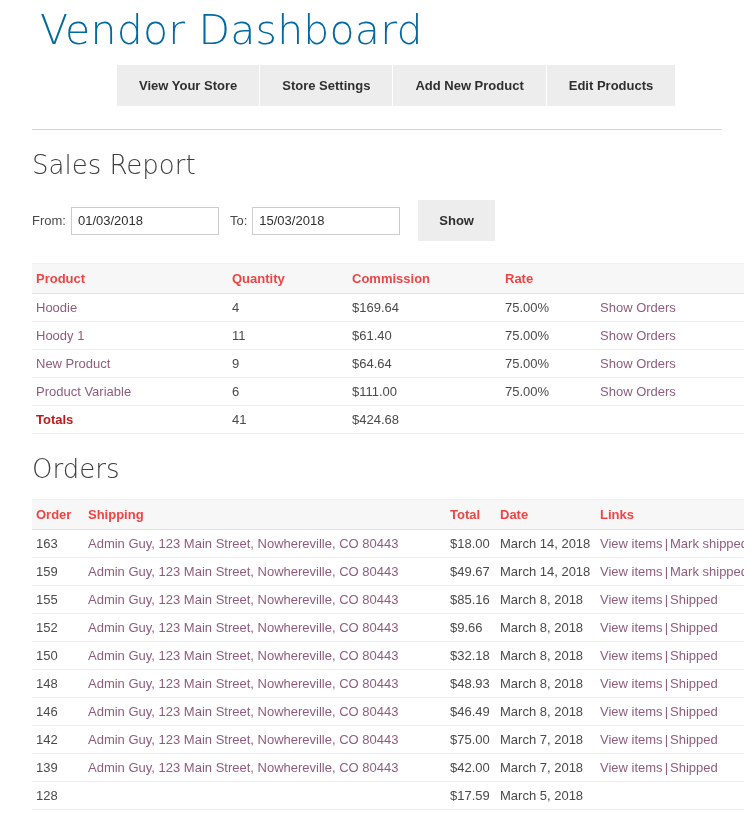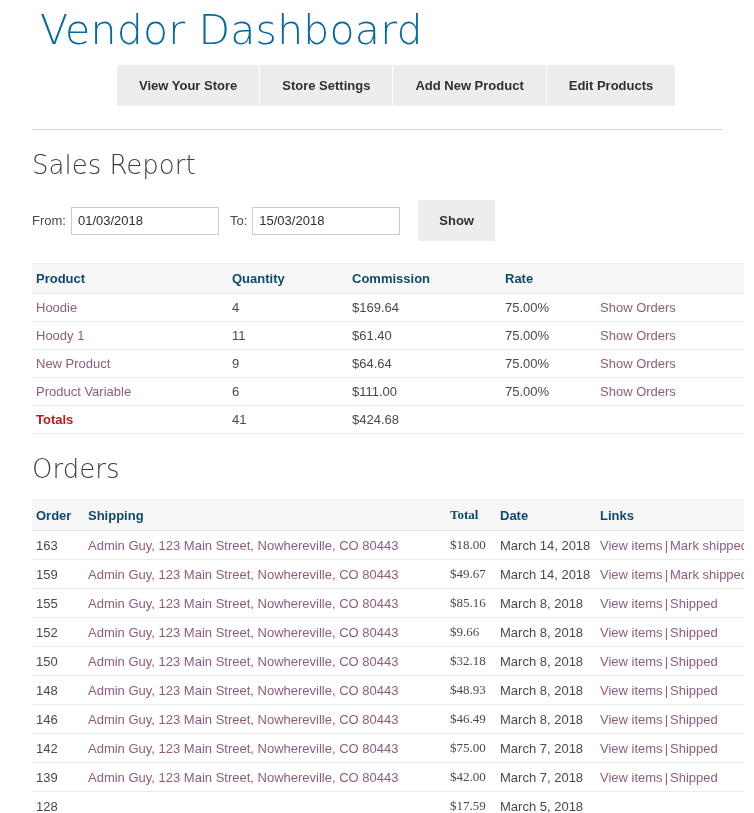--- a/index.html
+++ b/index.html
@@ -112,21 +112,21 @@
     width: 708px;
     table-layout: fixed;
   }
   table.sales { margin-top: 22px; }
   table.orders { margin-top: 13px; }
 
   thead th {
     background: #f7f7f7;
     font-size: 13px;
     font-weight: bold;
-    color: #0c4a6e;
+    color: #ef4444;
     text-align: left;
     padding: 7px 0 7px 0;
     border-bottom: 1px solid #e2e2e2;
     border-top: 1px solid #f0f0f0;
   }
   tbody td {
     font-size: 13px;
     color: #4a4a4a;
     text-align: left;
     padding: 6px 0 6px 0;
@@ -152,21 +152,21 @@
   
   .sales .c-product  { width: 196px; padding-left: 4px; }
   .sales .c-qty      { width: 120px; }
   .sales .c-comm     { width: 153px; }
   .sales .c-rate     { width: 95px; }
   .sales .c-act      { width: 144px; }
 
   
   .orders .c-order  { width: 52px; padding-left: 4px; }
   .orders .c-ship   { width: 362px; }
-  .orders .c-total  { width: 50px; font-family: Liberation Serif, serif; }
+  .orders .c-total  { width: 50px; }
   .orders .c-date   { width: 100px; }
   .orders .c-links  { width: 144px; }
 </style>
 </head>
 <body>
 
 <div class="page">
 
   <h1 class="page-title">Vendor Dashboard</h1>
 

